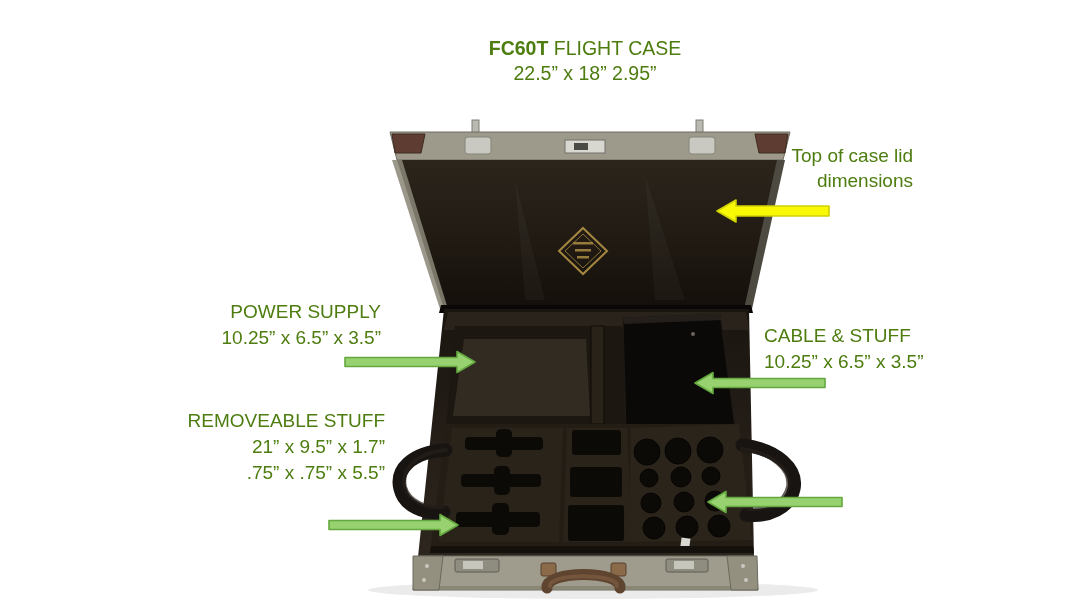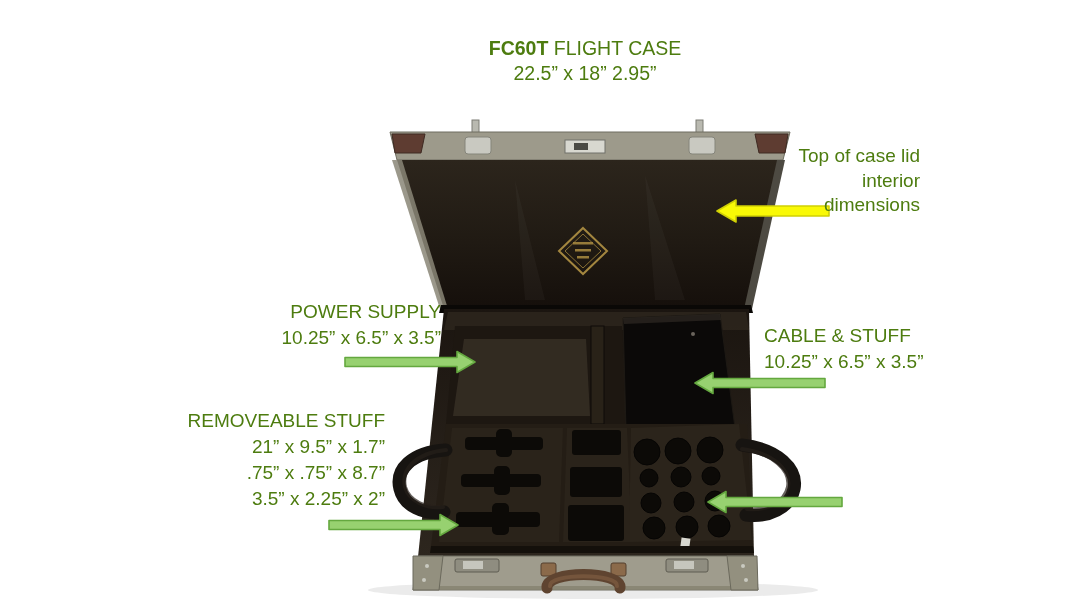--- a/index.html
+++ b/index.html
@@ -7,22 +7,22 @@
     position:relative;width:1080px;height:608px;background:#ffffff;
     font-family:"Liberation Sans",sans-serif;color:#4d7c0f;overflow:hidden;margin-left:45px;
   }
   .title-block{
     position:absolute;top:36px;left:0;width:100%;text-align:center;
     font-size:19.5px;line-height:25px;
   }
   .title-block .bold{font-weight:bold;}
   .label{position:absolute;font-size:19px;line-height:26px;white-space:nowrap;}
   .label.ra{text-align:right;}
-  .lbl-top-lid{top:144px;right:205px;line-height:24.5px;}
-  .lbl-power-supply{top:299px;right:684px;}
+  .lbl-top-lid{top:144px;right:212px;line-height:24.5px;}
+  .lbl-power-supply{top:299px;right:744px;}
   .lbl-removeable-tray{top:408px;right:740px;}
   .lbl-cable-stuff{top:323px;left:719px;}
   .lbl-capsules{top:468px;left:752px;}
   svg.photo{position:absolute;left:0;top:0;}
   .arrow{stroke-width:1.6;stroke-linejoin:round;}
 </style>
 </head>
 <body>
 
 <div class="canvas">
@@ -182,34 +182,32 @@
 
     <polygon class="arrow" points="784,206 691,206 691,200 672,211 691,222 691,216 784,216" fill="#f9f906" stroke="#cfcf04"></polygon>
     <polygon class="arrow" points="300,357.5 412,357.5 412,351.5 430,362 412,372.5 412,366.5 300,366.5" fill="#97d170" stroke="#64a83f"></polygon>
     <polygon class="arrow" points="780,378.5 668,378.5 668,372.5 650,383 668,393.5 668,387.5 780,387.5" fill="#97d170" stroke="#64a83f"></polygon>
     <polygon class="arrow" points="284,520.5 395,520.5 395,514.5 413,525 395,535.5 395,529.5 284,529.5" fill="#97d170" stroke="#64a83f"></polygon>
     <polygon class="arrow" points="797,497.5 681,497.5 681,491.5 663,502 681,512.5 681,506.5 797,506.5" fill="#97d170" stroke="#64a83f"></polygon>
   </svg>
 
   <div class="label ra lbl-top-lid">
     <div>Top of case lid</div>
-    <div>interior</div>
     <div>dimensions</div>
   </div>
 
   <div class="label ra lbl-power-supply">
     <div>POWER SUPPLY</div>
     <div>10.25” x 6.5” x 3.5”</div>
   </div>
 
   <div class="label ra lbl-removeable-tray">
     <div>REMOVEABLE STUFF</div>
     <div>21” x 9.5” x 1.7”</div>
-    <div>.75” x .75” x 8.7”</div>
-    <div>3.5” x 2.25” x 2”</div>
+    <div>.75” x .75” x 5.5”</div>
   </div>
 
   <div class="label lbl-cable-stuff">
     <div>CABLE &amp; STUFF</div>
     <div>10.25” x 6.5” x 3.5”</div>
   </div>
 
 
 </div>
 

